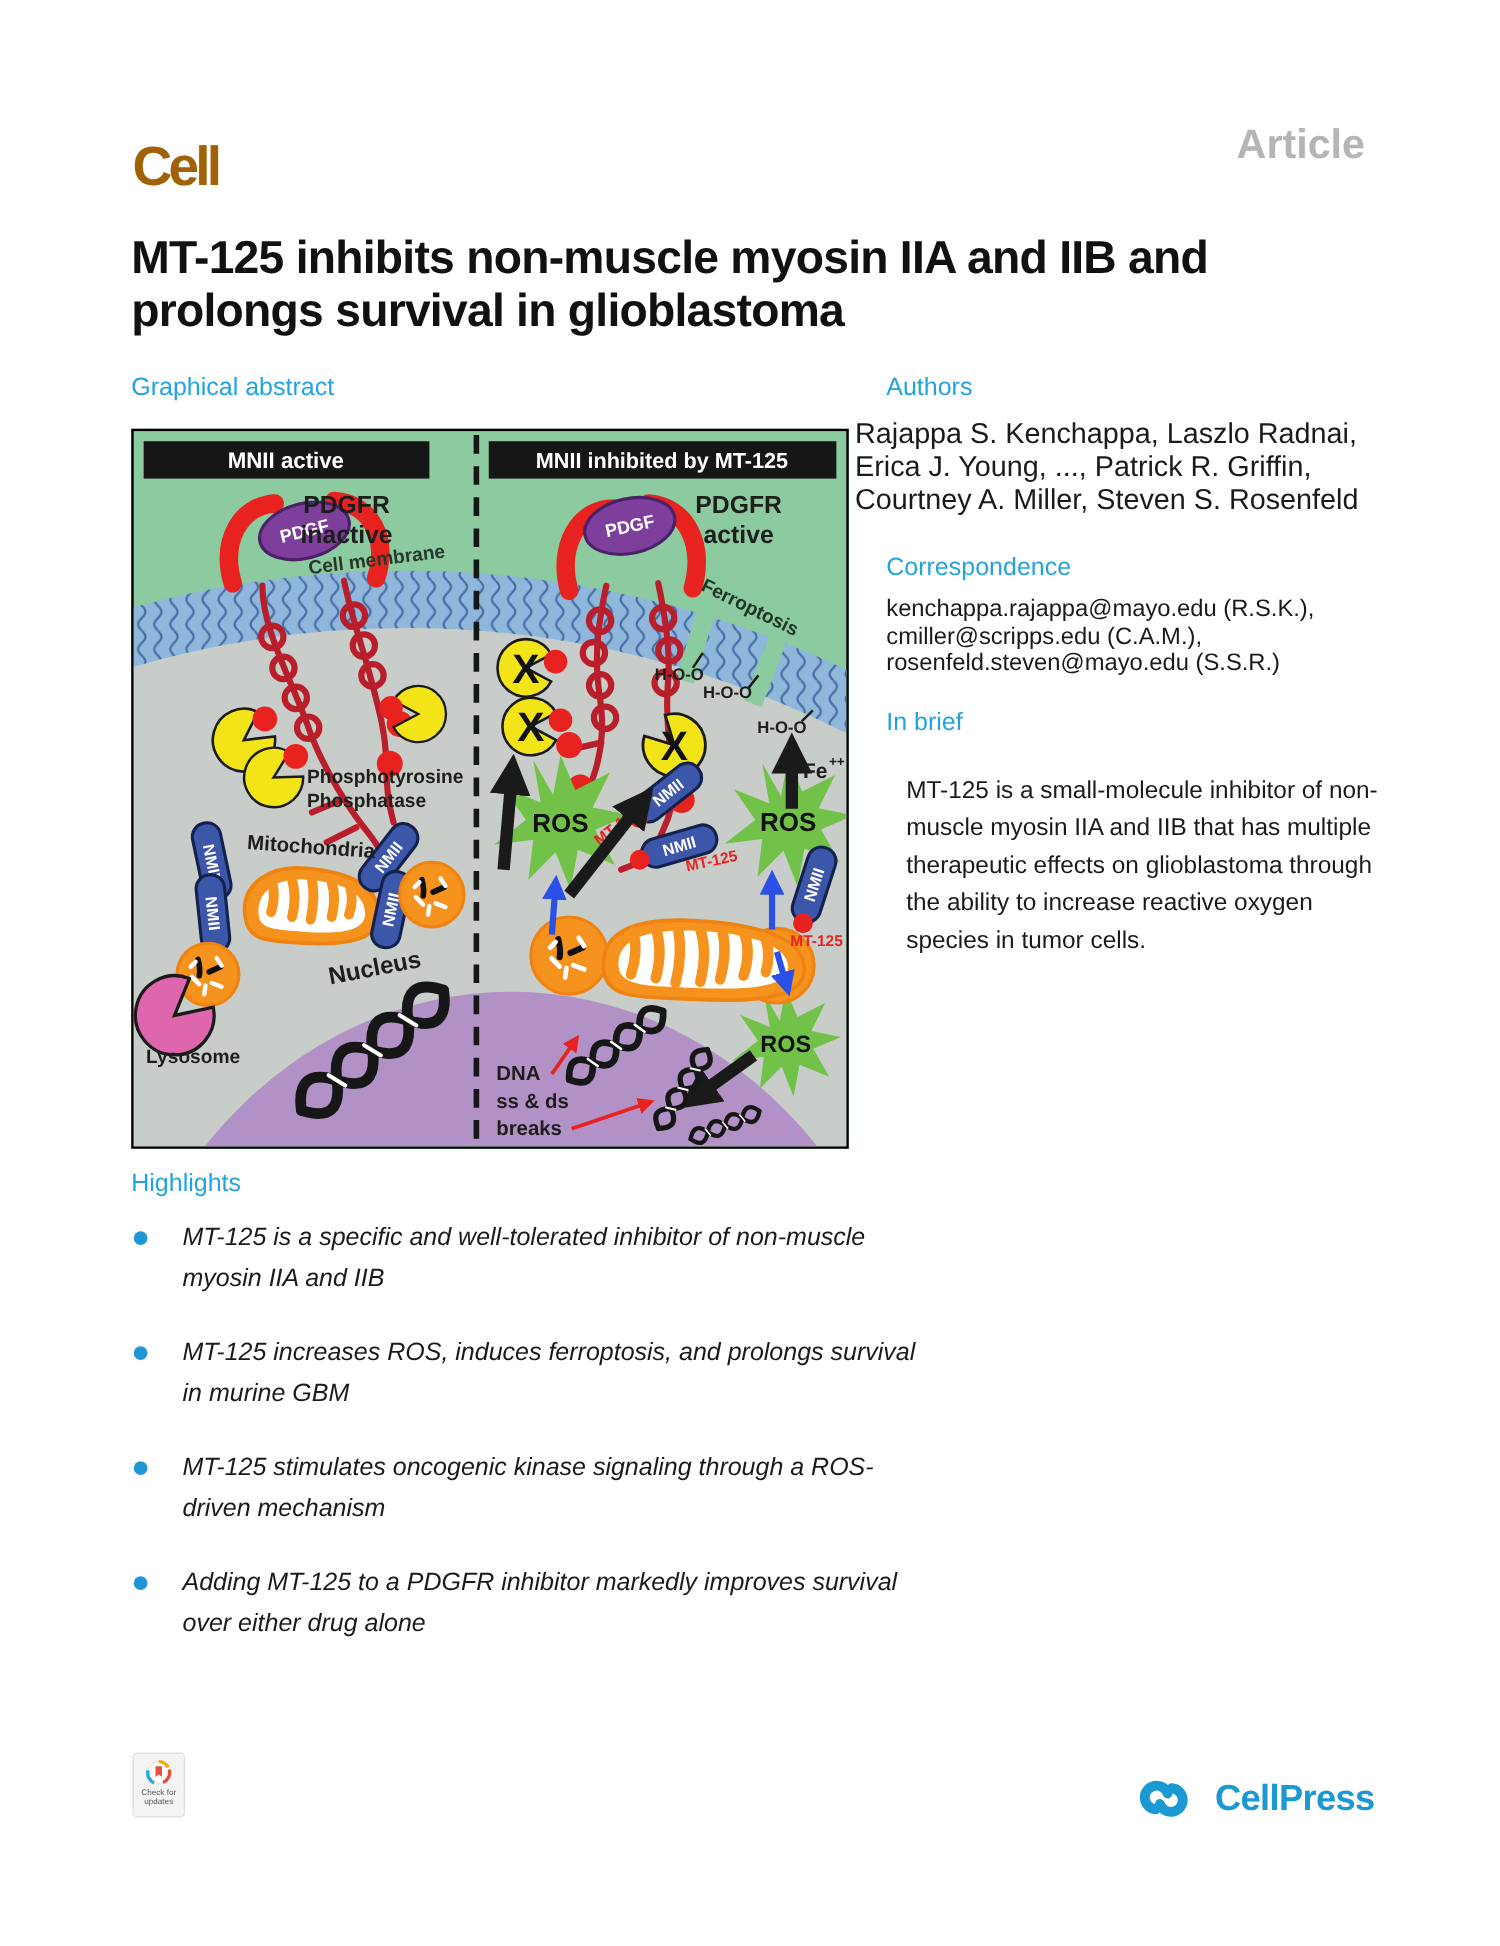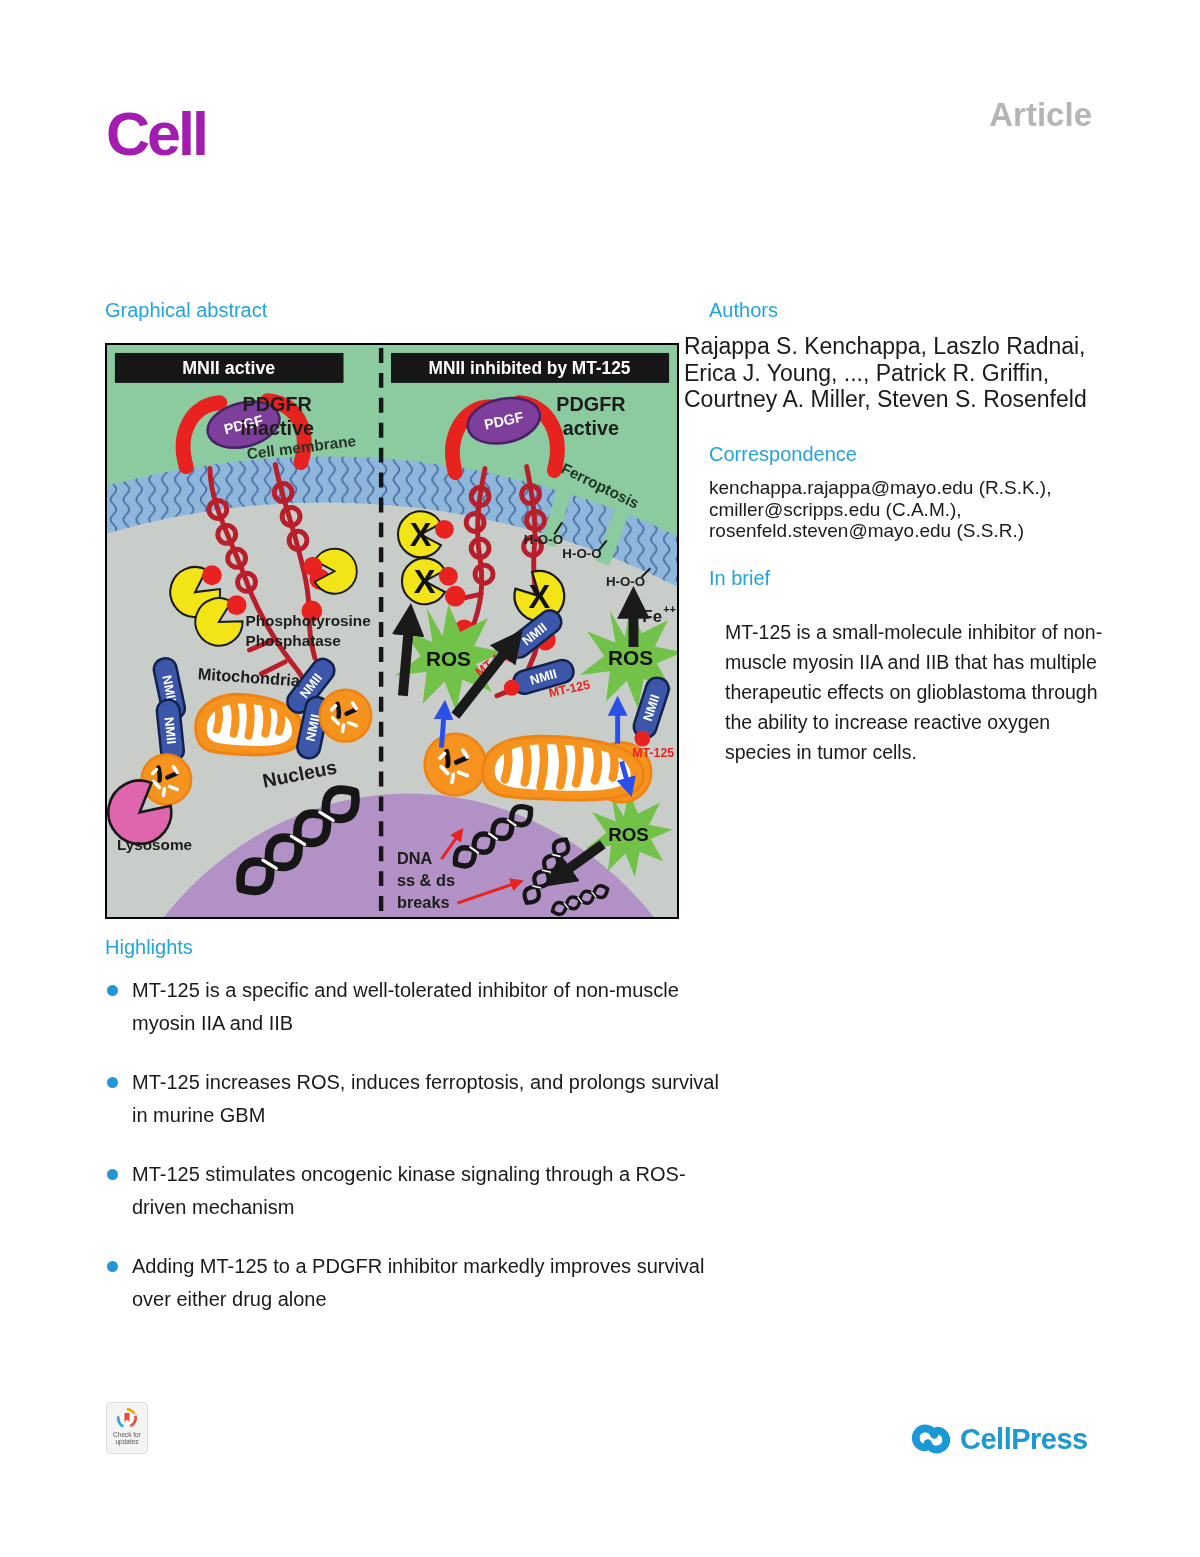--- a/index.html
+++ b/index.html
@@ -1,20 +1,20 @@
 <!DOCTYPE html>
 <html><head>
 <meta charset="utf-8">
 <style>
   html,body{margin:0;padding:0;background:#ffffff;}
   .page{position:relative;width:1200px;height:1557px;background:#fff;overflow:hidden;
         font-family:"Liberation Sans","DejaVu Sans",sans-serif;color:#1a1a1a;}
 
-  .cell-logo{position:absolute;left:106px;top:106px;font-size:61px;font-weight:bold;
-             color:#a21caf;letter-spacing:-3px;line-height:56px;}
+  .cell-logo{position:absolute;left:106px;top:106px;font-size:44px;font-weight:bold;
+             color:#a16207;letter-spacing:-3px;line-height:56px;}
   .article-type{position:absolute;right:108px;top:96px;font-size:33px;font-weight:bold;color:#b3b5b7;}
 
   .title{position:absolute;left:105px;top:184px;margin:0;font-size:37px;font-weight:bold;
          letter-spacing:-0.6px;line-height:43px;color:#111;}
   .title .tl{display:block;white-space:nowrap;}
 
   .sec{position:absolute;margin:0;font-size:20px;font-weight:normal;color:#23a3dc;}
   .ga-head{left:105px;top:299px;}
 
   .ga-box{position:absolute;left:105px;top:343px;width:574px;height:576px;
@@ -24,46 +24,50 @@
   .authors-heading{left:709px;top:299px;}
   .authors-text{position:absolute;left:684px;top:333px;font-size:23px;line-height:26.5px;}
   .corr-heading{left:709px;top:443px;}
   .corr-text{position:absolute;left:709px;top:477px;font-size:19px;line-height:21.5px;}
   .brief-heading{left:709px;top:567px;}
   .brief-text{position:absolute;left:709px;top:601px;width:380px;margin:16px;
               font-size:19.5px;line-height:30px;}
 
   .hl-heading{left:105px;top:936px;}
   .hl-list{position:absolute;left:107px;top:974px;width:660px;margin:0;padding:0;list-style:none;}
-  .hl-list li{display:flex;gap:14px;margin-bottom:26px;font-size:20px;line-height:33px;}
+  .hl-list li{display:flex;gap:28px;margin-bottom:26px;font-size:20px;line-height:33px;font-style:italic;}
   .bullet{flex:0 0 11px;width:11px;height:11px;border-radius:50%;background:#2196d6;margin-top:11px;}
   .hl-text{max-width:600px;}
 
   .badge{position:absolute;left:106px;top:1402px;width:42px;height:52px;background:#f4f4f4;
          border:1px solid #dcdcdc;border-radius:4px;display:flex;flex-direction:column;
          align-items:center;padding-top:4px;box-sizing:border-box;cursor:pointer;}
   .badge-logo{width:22px;height:22px;}
   .badge-text{font-size:6.5px;line-height:7px;text-align:center;color:#555;margin-top:2px;width:36px;}
 
   .citation{position:absolute;left:202px;top:1398px;font-size:17.5px;line-height:24.5px;}
   .citation .ital{font-style:italic;}
   .doi{display:block;color:#1d9bd8;text-decoration:none;}
 
-  .cellpress{position:absolute;left:910px;top:1418px;display:flex;align-items:center;gap:8px;}
+  .cellpress{position:absolute;left:910px;top:1418px;display:flex;align-items:center;gap:20px;}
   .cp-mark{width:42px;height:42px;}
   .cp-text{font-size:29px;font-weight:bold;color:#1b99d5;letter-spacing:-0.5px;}
 </style>
 </head>
 <body>
 
 <div class="page">
 
   <div class="cell-logo">Cell</div>
   <div class="article-type">Article</div>
 
+  <h1 class="title">
+    <span class="tl">MT-125 inhibits non-muscle myosin IIA and IIB and</span>
+    <span class="tl">prolongs survival in glioblastoma</span>
+  </h1>
 
   <h2 class="sec ga-head">Graphical abstract</h2>
 
   <div class="ga-box">
     <svg class="ga" viewBox="0 0 576 574" preserveAspectRatio="none">
       <defs>
         <pattern id="mem" width="13" height="40" patternUnits="userSpaceOnUse">
           <path d="M6.5,0 c4,4 4,6 0,10 c-4,4 -4,6 0,10 c4,4 4,6 0,10 c-4,4 -4,6 0,10" stroke="#44699f" stroke-width="1.7" fill="none"></path>
         </pattern>
         <path id="pac" d="M0,0 L23.5,-12.5 A26.5,26.5 0 1 0 23.5,12.5 Z"></path>

